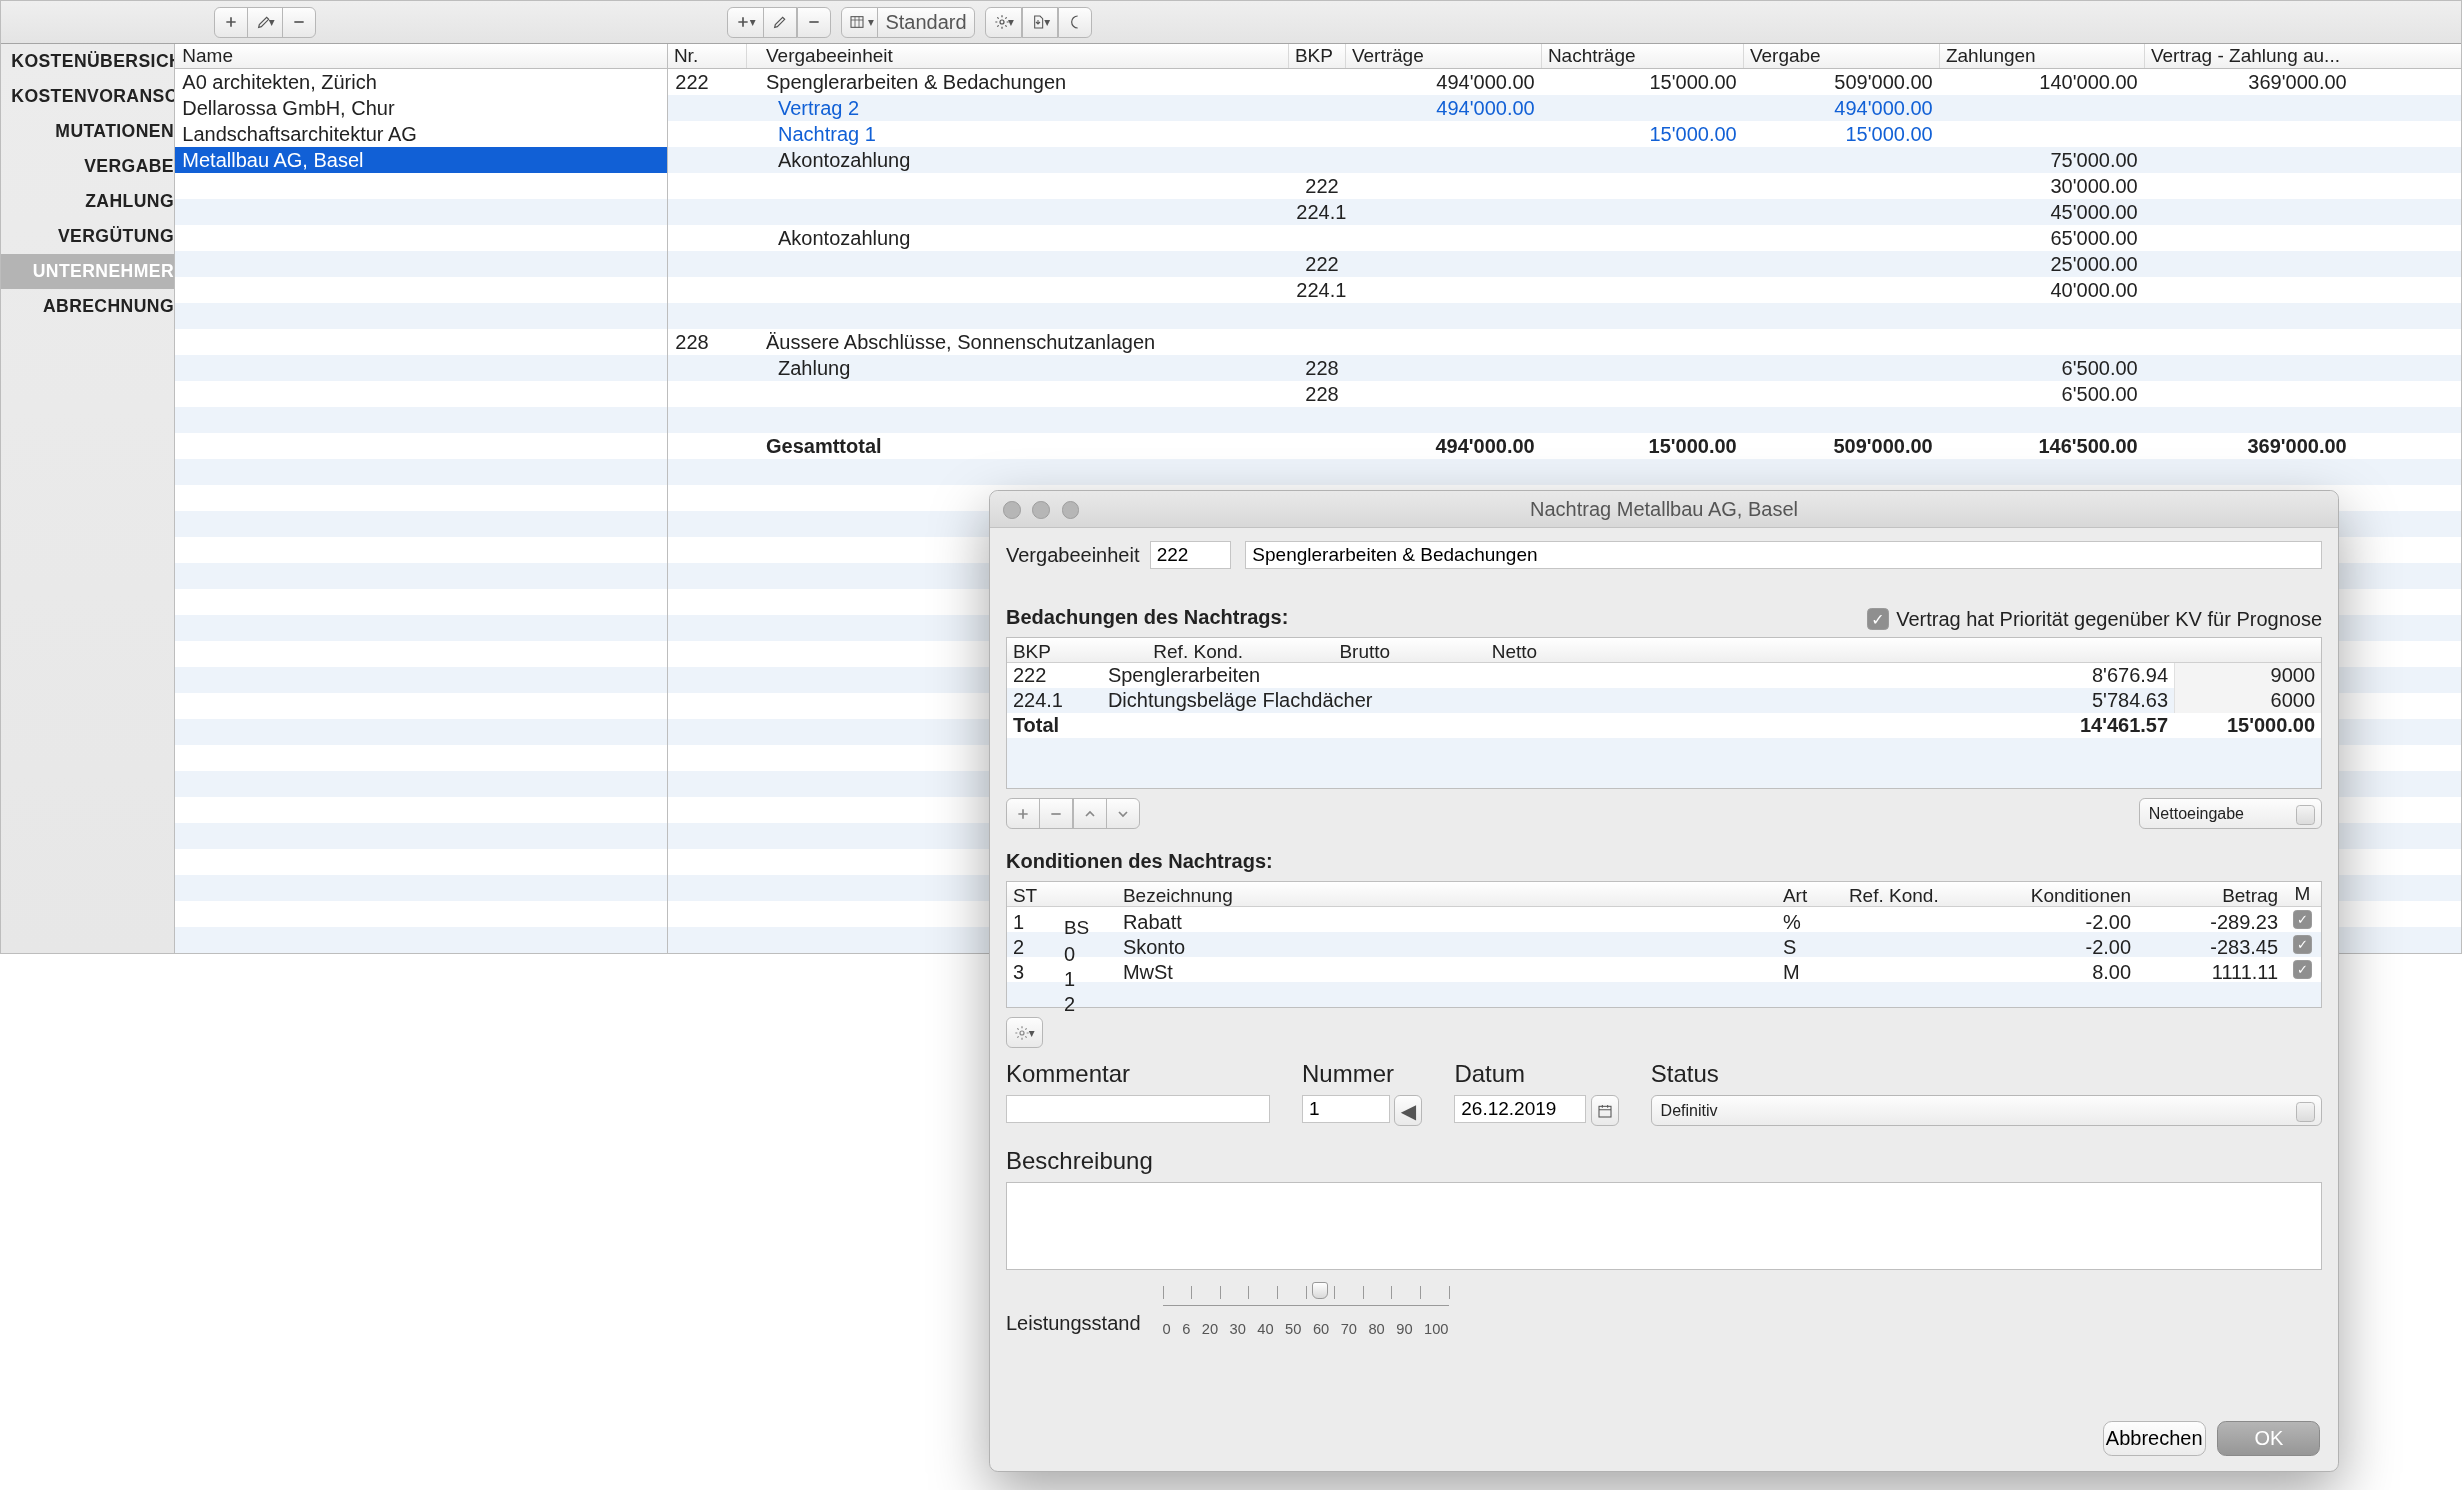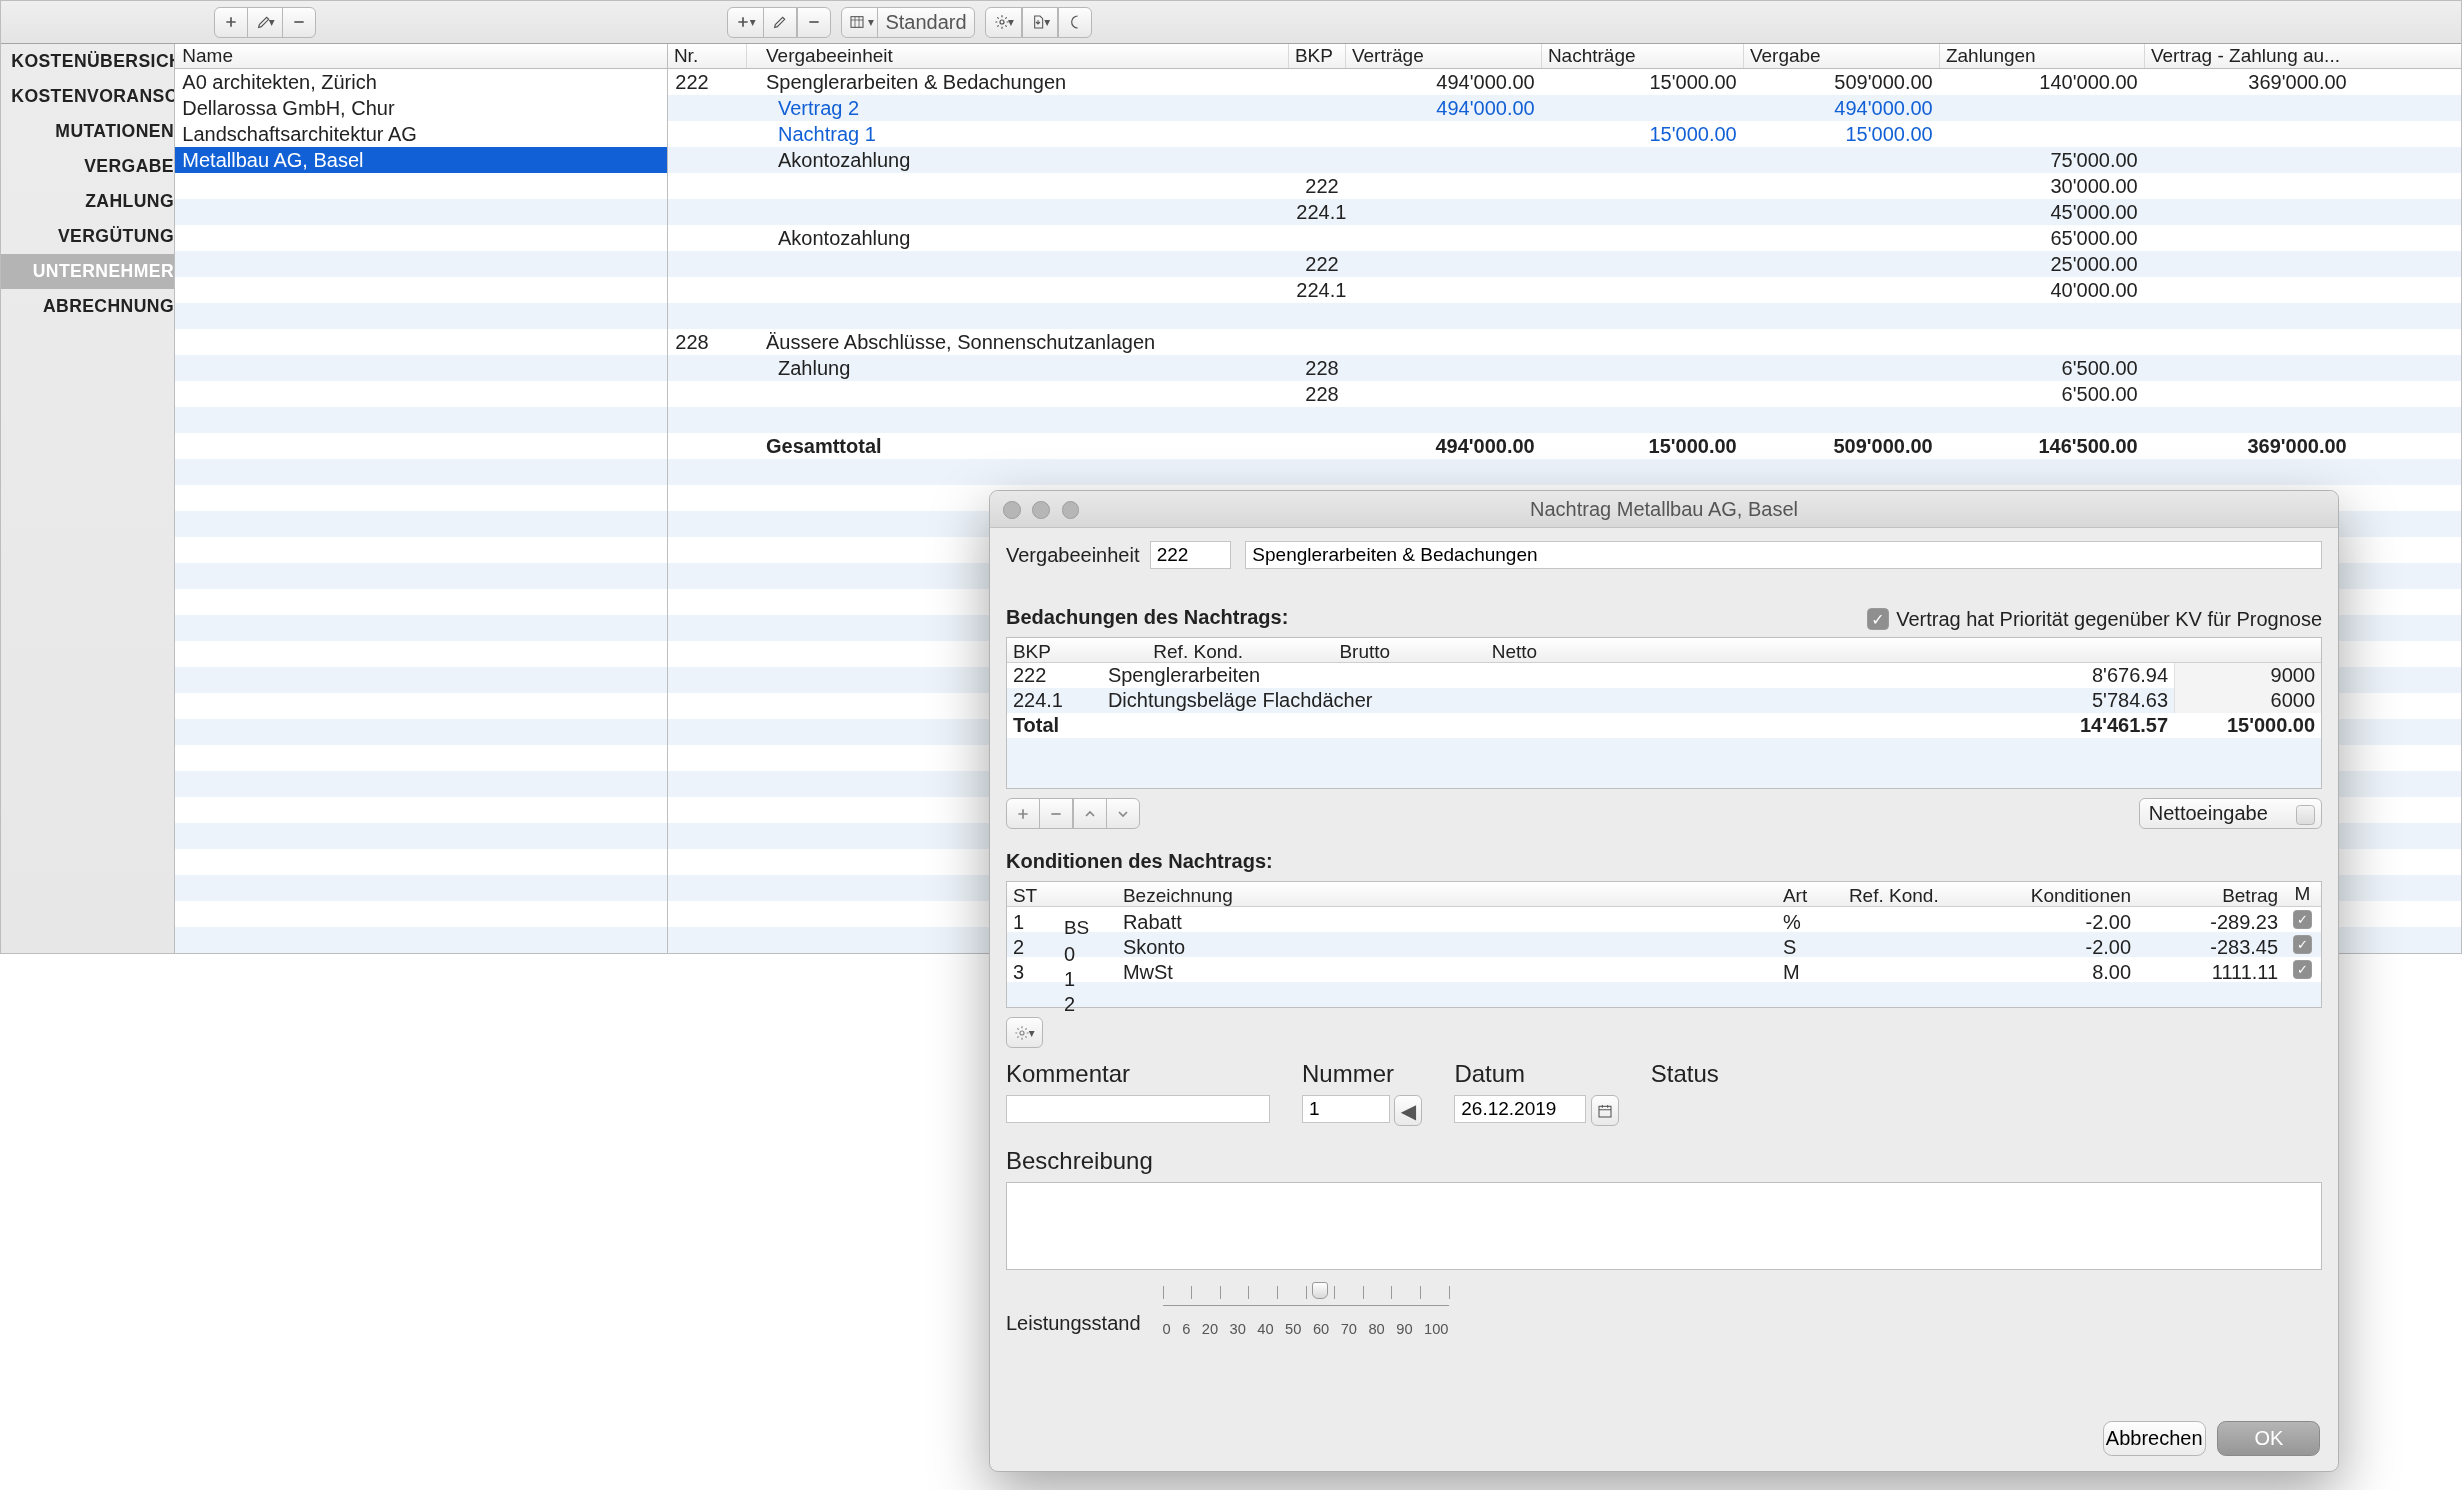--- a/index.html
+++ b/index.html
@@ -80,21 +80,21 @@
   .kt-bz{flex:1;}
   .kt-art{width:66px;}
   .kt-rk{width:147px;}
   .kt-kd{width:147px;text-align:right;}
   .kt-bt{width:147px;text-align:right;}
   .kt-m{width:37px;display:flex;align-items:center;justify-content:center;}
   .mini-chk{width:19px;height:19px;border:0.7px solid #9a9a9a;border-radius:3.7px;background:#8f8f8f;display:inline-flex;align-items:center;justify-content:center;color:#fff;font-size:13px;}
   .form-grid{display:flex;gap:32px;margin-top:11.7px;}
   .form-col{display:flex;flex-direction:column;}
   .form-col label{font-size:24px;margin-bottom:7.3px;}
-  .select{height:31px;background:linear-gradient(to bottom,#fdfdfd,#ececec);border:0.7px solid #b7b7b7;border-radius:5.9px;display:flex;align-items:center;padding:0 26px 0 8.8px;position:relative;font-size:20px;}
+  .select{height:31px;background:linear-gradient(to bottom,#fdfdfd,#ececec);border:0.7px solid #b7b7b7;border-radius:5.9px;display:flex;align-items:center;padding:0 26px 0 8.8px;position:relative;font-size:16px;}
   .select::after{content:"";position:absolute;right:5.9px;top:5.9px;width:17.6px;height:17.6px;background:linear-gradient(to bottom,#f4f4f4,#dcdcdc);border:0.7px solid #b7b7b7;border-radius:3.7px;}
   .slider-box{display:flex;align-items:flex-start;gap:22px;margin-top:29px;}
   .ticks{width:286px;}
   .tick-line{height:14.7px;position:relative;border-top:0.7px solid #9a9a9a;margin-top:5.9px;}
   .tick-line span{display:block;position:absolute;top:-20px;width:0.7px;height:13px;background:#9a9a9a;}
   .tick-labels{display:flex;justify-content:space-between;font-size:14.7px;color:#555;margin-top:1.5px;}
   .thumb{position:absolute;top:-24px;width:16px;height:17.6px;background:linear-gradient(to bottom,#fff,#d9d9d9);border:0.7px solid #999;border-radius:2.9px 2.9px 5.9px 5.9px;}
   .dlg-footer{position:absolute;bottom:14.7px;right:17.6px;display:flex;gap:11.7px;}
   .dlg-btn{height:35px;min-width:103px;border-radius:8.8px;border:0.7px solid #b7b7b7;background:linear-gradient(to bottom,#fdfdfd,#ececec);font-size:20px;cursor:pointer;}
   .dlg-btn.primary{background:linear-gradient(to bottom,#b5b5b5,#969696);color:#fff;border-color:#8a8a8a;}
@@ -584,20 +584,21 @@
           <div class="btn" style="min-width:28px;padding:0;">
               <svg viewBox="0 0 24 24">
                 <rect x="3" y="5" width="18" height="16" stroke="#555" stroke-width="1.6" fill="none"></rect>
                 <path d="M3 10h18M8 3v4M16 3v4" stroke="#555" stroke-width="1.6"></path>
               </svg>
             </div>
         </div>
       </div>
       <div class="form-col" style="flex:1;">
         <label>Status</label>
+        <div class="select">Definitiv</div>
       </div>
     </div>
 
     <div class="form-col" style="margin-top:20.5px;">
       <label>Beschreibung</label>
       <textarea class="desc" style=""></textarea>
     </div>
 
     <div class="slider-box">
       <label style="margin-top:13px;">Leistungsstand</label>

